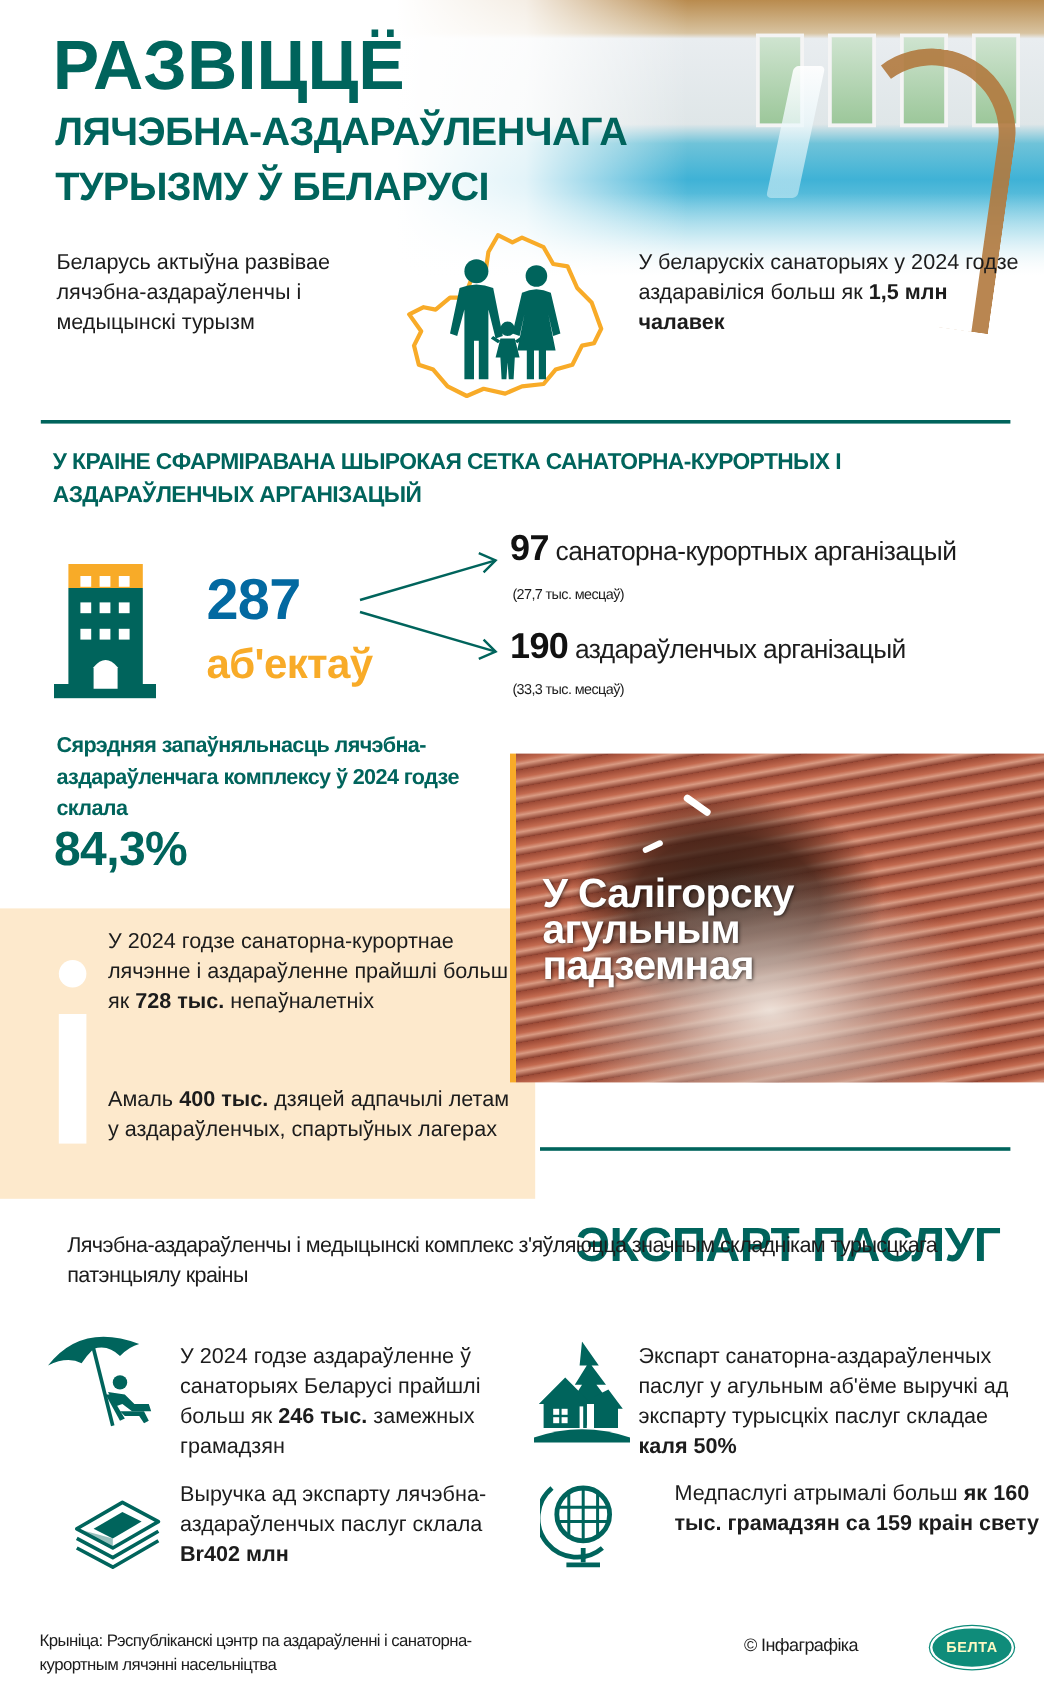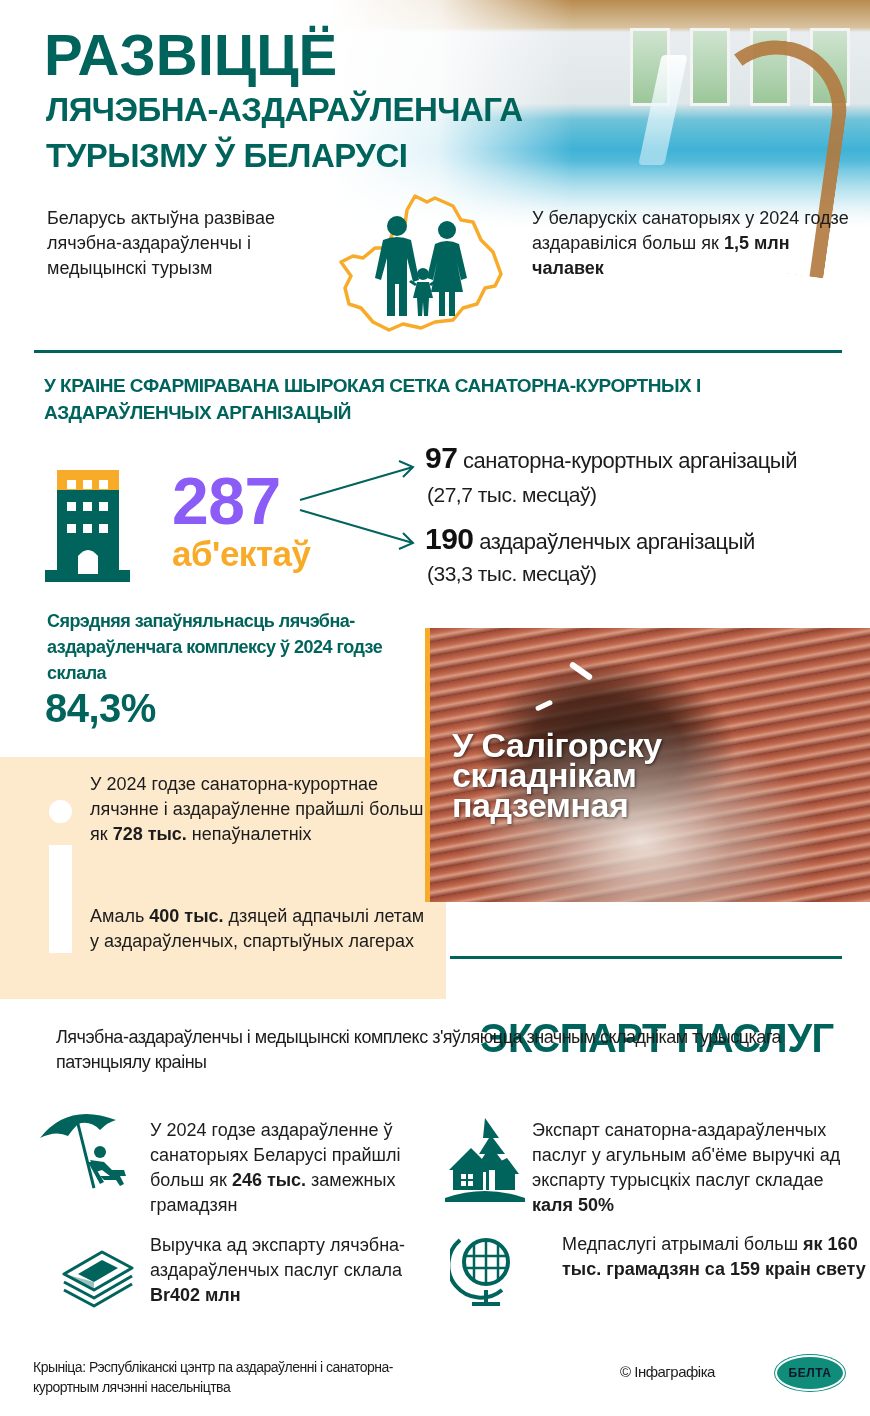--- a/index.html
+++ b/index.html
@@ -35,27 +35,27 @@
   #intro-left { left: 47px; top: 206px; width: 300px; font-size: 18px; line-height: 25px; }
   #intro-right { left: 532px; top: 206px; width: 320px; font-size: 18px; line-height: 25px; }
   #family-graphic { left: 335px; top: 192px; width: 180px; height: 150px; }
 
   .hr { height: 3px; background: #00645c; }
   #divider-1 { left: 34px; top: 350px; width: 808px; }
 
   #section-heading { left: 44px; top: 372px; width: 800px; font-size: 19px; font-weight: 700; line-height: 27px; text-transform: uppercase; }
 
   #building-icon { left: 45px; top: 470px; width: 85px; height: 112px; }
-  #total-number { left: 172px; top: 468px; font-size: 66px; font-weight: 700; color: #8b5cf6; line-height: 66px; }
+  #total-number { left: 172px; top: 468px; font-size: 48px; font-weight: 700; color: #0369a1; line-height: 66px; }
   #total-label { left: 172px; top: 534px; font-size: 35px; font-weight: 700; color: #f8ab28; line-height: 40px; }
   #arrows { left: 295px; top: 455px; width: 130px; height: 100px; }
 
   .stat-main { font-size: 22px; line-height: 28px; color: #1c1c1c; }
   .stat-main b { font-size: 30px; color: #111; text-align: center; }
-  .stat-sub { font-size: 21px; line-height: 22px; color: #1c1c1c; }
+  .stat-sub { font-size: 12px; line-height: 22px; color: #1c1c1c; }
   #stat-1 { left: 425px; top: 444px; }
   #stat-1-sub { left: 427px; top: 484px; }
   #stat-2 { left: 425px; top: 525px; }
   #stat-2-sub { left: 427px; top: 563px; }
 
   #occupancy-text { left: 47px; top: 608px; width: 360px; font-size: 18px; font-weight: 700; line-height: 26px; }
   #occupancy-value { left: 45px; top: 686px; font-size: 40px; font-weight: 700; line-height: 44px; }
 
   #info-box { left: 0; top: 757px; width: 446px; height: 242px; background: #fde9cc; }
   #info-dot { left: 49px; top: 800px; width: 23px; height: 23px; border-radius: 50%; background: #ffffff; }
@@ -87,21 +87,21 @@
   #icon-money { left: 58px; top: 1230px; width: 80px; height: 80px; }
   #text-money { left: 150px; top: 1233px; width: 290px; }
   #icon-house { left: 445px; top: 1118px; width: 80px; height: 85px; }
   #text-house { left: 532px; top: 1118px; width: 330px; }
   #icon-globe { left: 450px; top: 1228px; width: 70px; height: 82px; }
   #text-globe { left: 532px; top: 1232px; width: 330px; margin-left: 30px; }
 
   #source { left: 33px; top: 1357px; width: 420px; font-size: 14px; line-height: 20px; }
   #credit { left: 620px; top: 1362px; font-size: 15px; line-height: 20px; }
   #belta-logo { left: 775px; top: 1355px; width: 70px; height: 36px; border-radius: 50%; background: #0f8c7a; border: 2px solid #ffffff; box-shadow: 0 0 0 1px #0f8c7a; display:flex; align-items:center; justify-content:center; }
-  #belta-logo span { color:#0f172a; font-weight:700; font-size:12px; letter-spacing:0.5px; }
+  #belta-logo span { color:#fef9c3; font-weight:700; font-size:12px; letter-spacing:0.5px; }
 </style>
 </head>
 <body>
 
 <div id="hero-photo" class="abs">
   <div id="hero-window" style="left:300px"></div>
   <div id="hero-window" style="left:360px"></div>
   <div id="hero-window" style="left:420px"></div>
   <div id="hero-window" style="left:480px"></div>
 </div>
@@ -176,21 +176,21 @@
 <div id="info-bar" class="abs"></div>
 <p id="info-text-1" class="abs"><span>У 2024 годзе санаторна-курортнае лячэнне і аздараўленне прайшлі больш як </span><b>728 тыс.</b><span> непаўналетніх</span></p>
 <p id="info-text-2" class="abs"><span>Амаль </span><b>400 тыс.</b><span> дзяцей адпачылі летам у аздараўленчых, спартыўных лагерах</span></p>
 
 <div id="cave-photo" class="abs">
   <div id="cave-light-1"></div>
   <div id="cave-light-2"></div>
 </div>
 <div id="cave-caption" class="abs narrow">
   <div>У Салігорску</div>
-  <div>складнікам</div>
+  <div>агульным</div>
   <div>падземная</div>
 </div>
 
 <div id="divider-2" class="abs hr"></div>
 <h2 id="export-heading" class="abs teal narrow">ЭКСПАРТ ПАСЛУГ</h2>
 <p id="export-intro" class="abs narrow">Лячэбна-аздараўленчы і медыцынскі комплекс з'яўляюцца значным складнікам турысцкага патэнцыялу краіны</p>
 
 <svg id="icon-beach" class="abs feat-icon" viewBox="0 0 90 90">
   <g fill="#00645c">
     <path d="M2 38 Q30 2 78 20 Q70 22 62 30 Q52 20 40 24 Q34 30 30 36 Q18 30 2 38 Z"></path>

